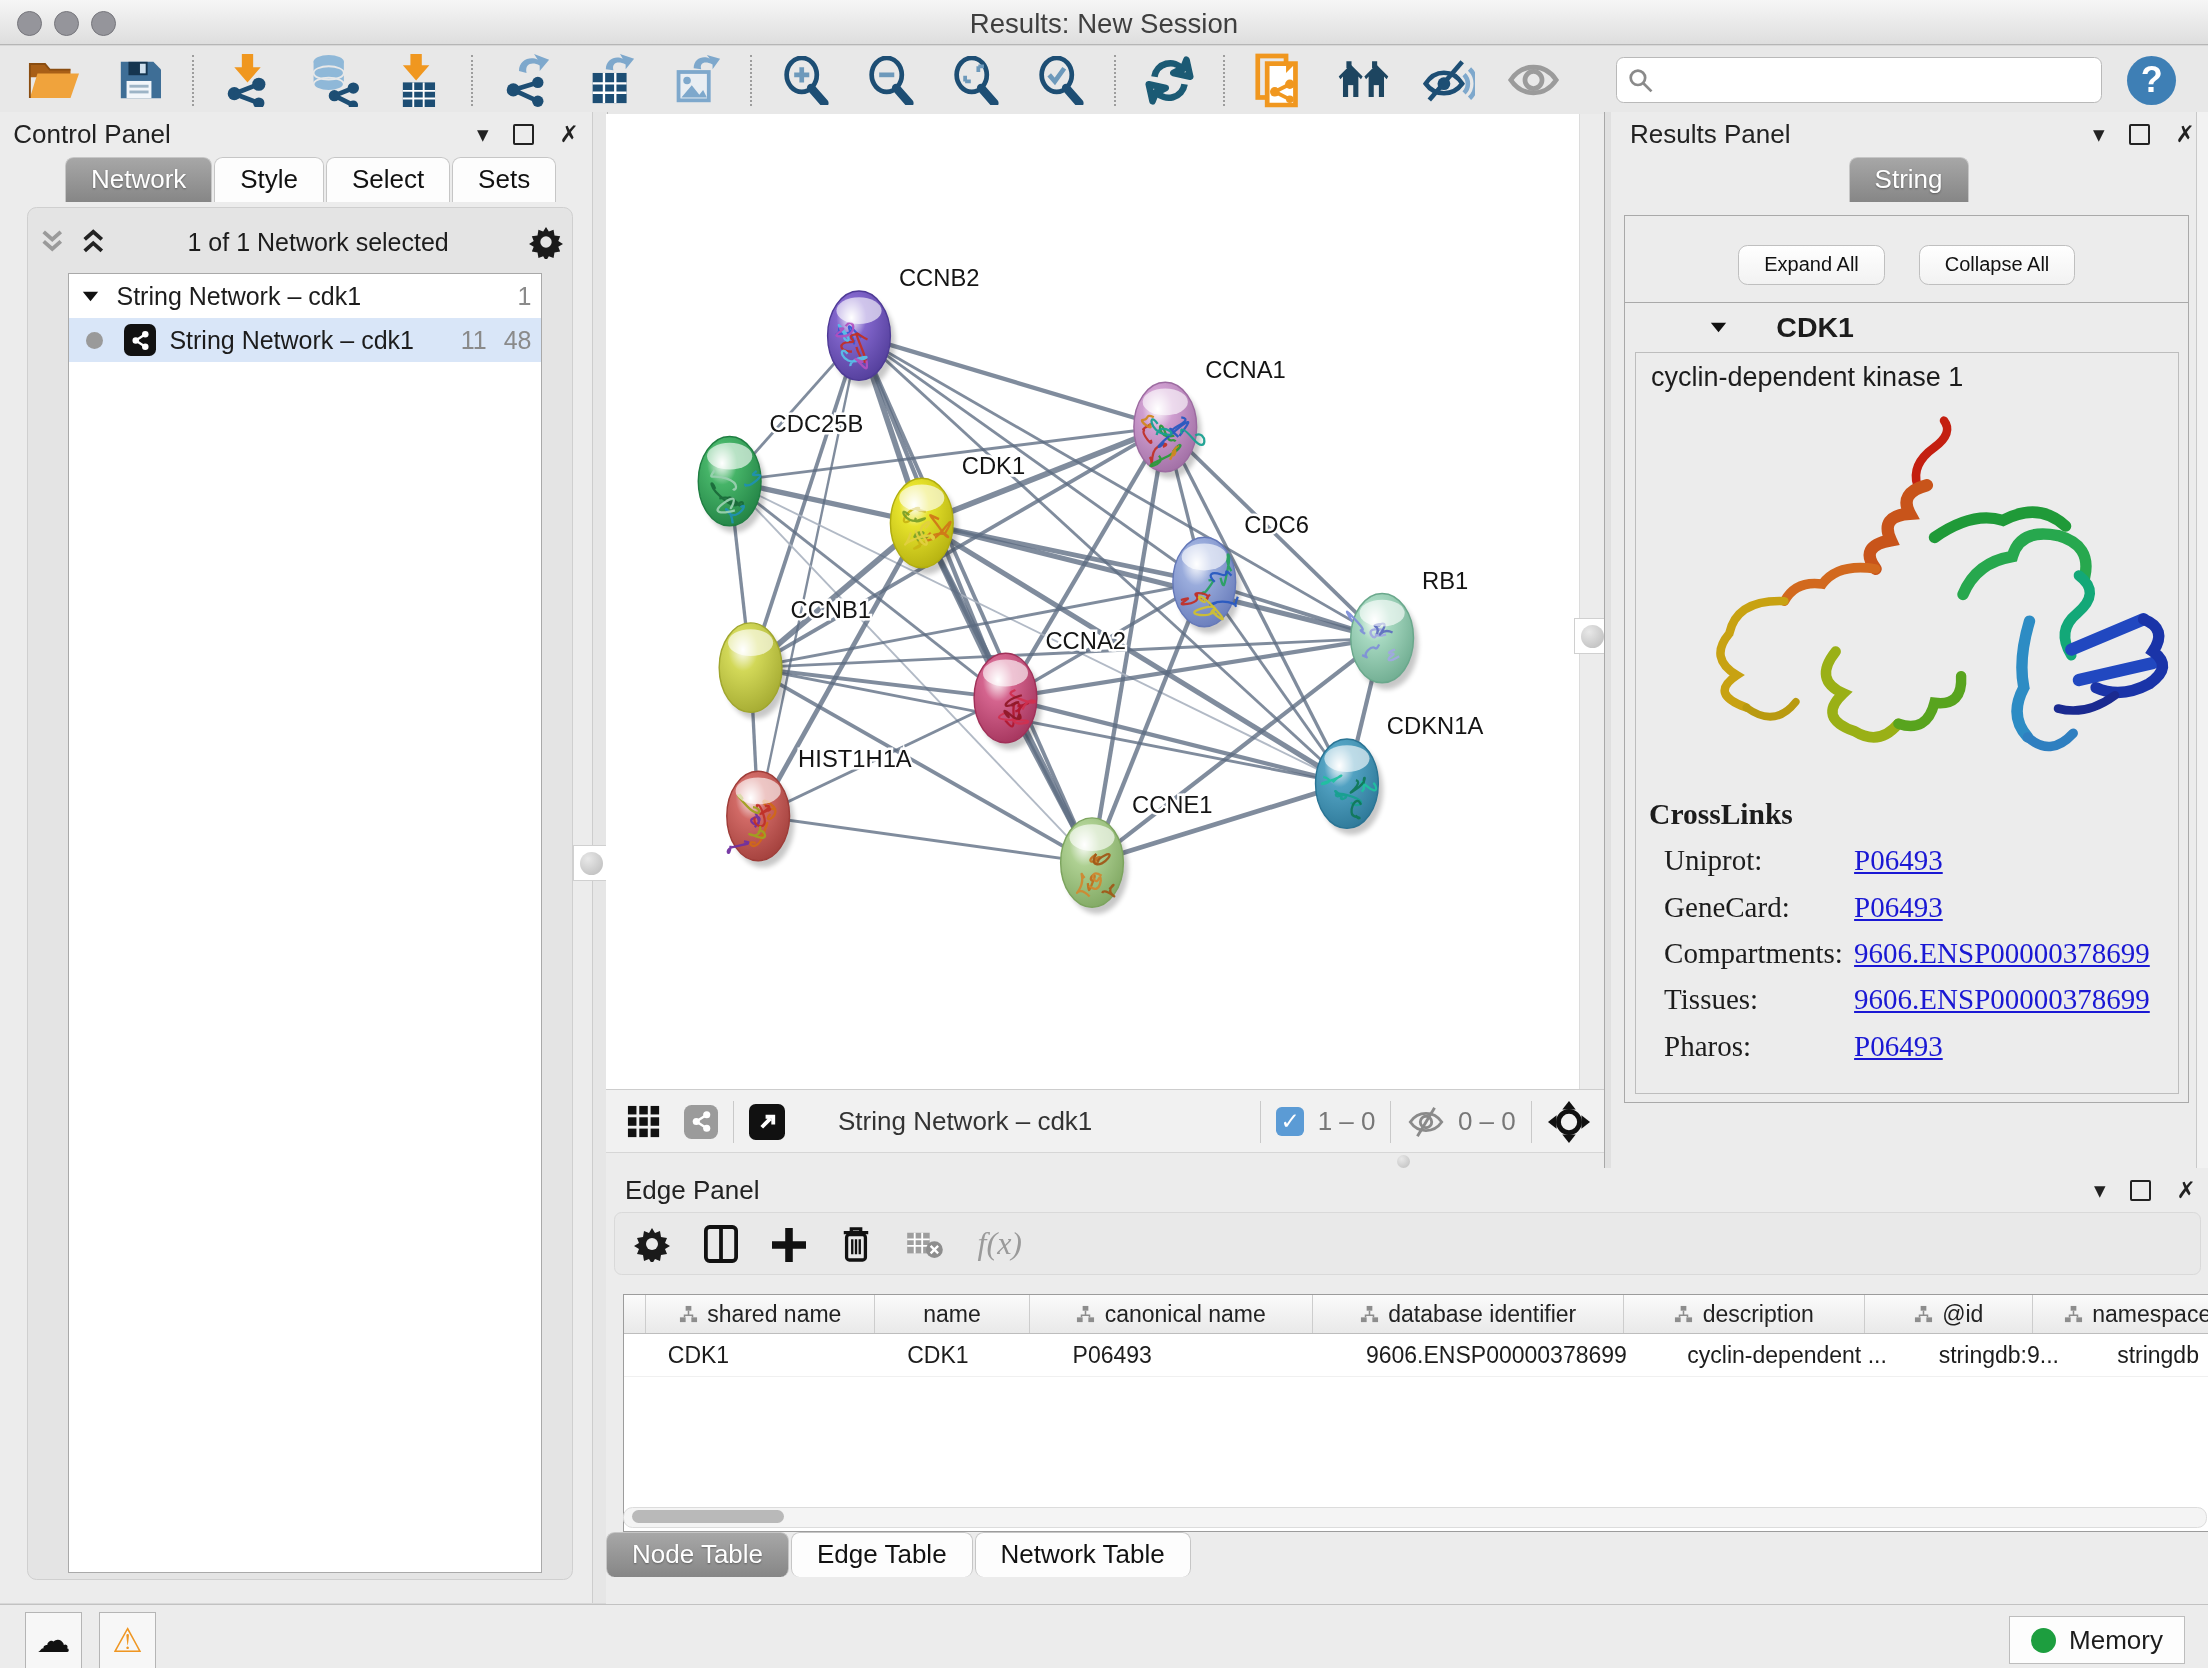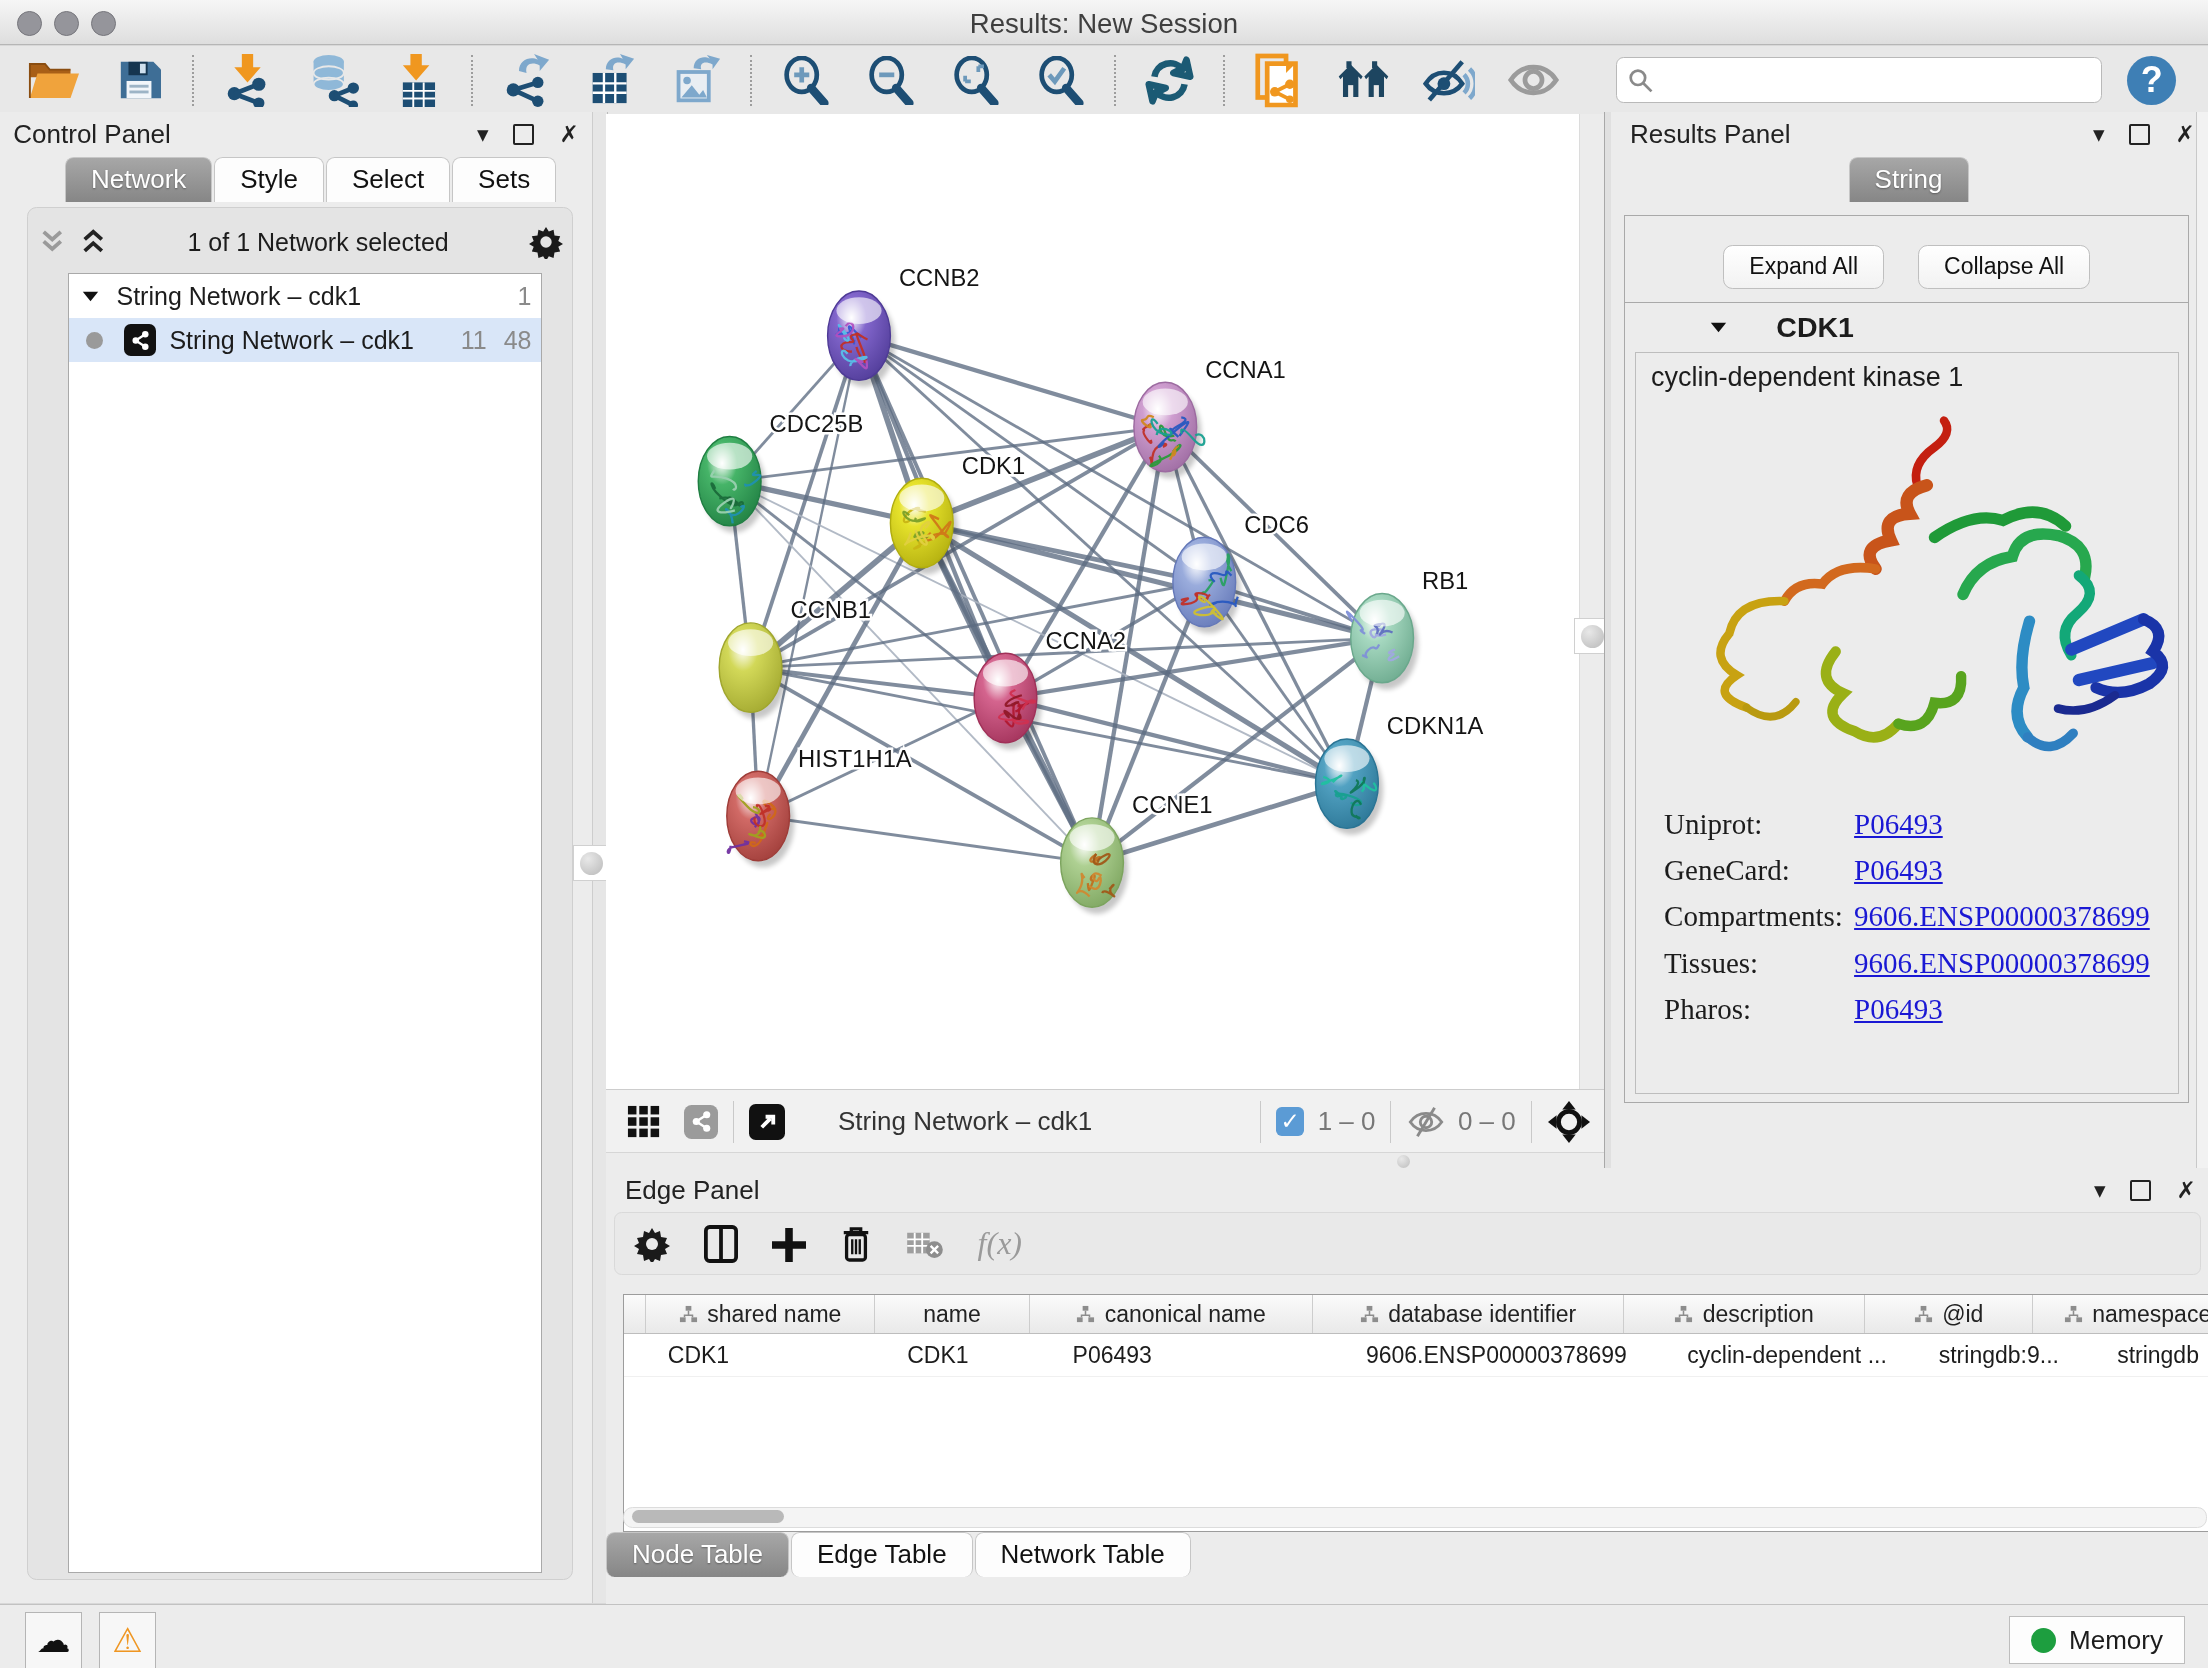--- a/index.html
+++ b/index.html
@@ -64,21 +64,21 @@
     border-top:1.9px solid #cdcdcd;display:flex;align-items:center;font-size:26px;color:#6e6e6e;}
   .nv-sep{width:0;height:42px;border-left:1.9px solid #c9c9c9;margin:0 15px;}
   .checkbox{width:28.5px;height:28.5px;border-radius:5.7px;background:#5b9bd5;color:#fff;
     font-size:23px;display:flex;align-items:center;justify-content:center;font-weight:bold;}
   .hsplit{left:606px;top:1152px;width:998px;height:16px;background:#ececec;border-top:1px solid #d6d6d6;}
   
   .results{left:1611px;top:112px;width:597px;height:1056px;background:#ececec;}
   .res-box{position:absolute;left:13.3px;top:103px;width:563px;height:112px;
     border:1.9px solid #a9a9a9;background:#ececec;}
   .btn{background:linear-gradient(#ffffff,#f2f2f2);border:1px solid #bfbfbf;border-radius:9.5px;
-    font-size:23px;padding:7.6px 25px;color:#111;}
+    font-size:20px;padding:7.6px 25px;color:#111;}
   .entry-box{position:absolute;left:13.3px;top:190px;width:563px;height:799px;
     border:1.9px solid #a9a9a9;background:#ececec;}
   .entry-head{height:48px;display:flex;align-items:center;font-size:28.5px;font-weight:bold;}
   .entry-body{position:absolute;left:9.5px;top:49px;right:9.5px;bottom:7.6px;border:1px solid #bdbdbd;
     padding:5.7px 13.3px;overflow:hidden;background:#ececec;}
   .xl-title{font-family:"Liberation Serif","DejaVu Serif",serif;font-size:29.5px;font-weight:bold;margin-top:3.8px;}
   .xl-row{display:flex;font-family:"Liberation Serif","DejaVu Serif",serif;font-size:29px;margin-top:13.3px;}
   .xl-row .lbl{width:190px;padding-left:15px;flex:none;}
   .xl-row a{color:#1a18d4;text-decoration:underline;}
   .res-scroll{position:absolute;right:0;top:0;width:11.4px;height:100%;background:#f2f2f2;border-left:1px solid #c9c9c9;}
@@ -725,20 +725,21 @@
           <path d="M300 150 q40 -28 72 -18 q38 -20 66 6" stroke="#1f9a38" stroke-width="12"></path>
           <path d="M330 210 q14 -34 52 -40 q8 -30 48 -22 q36 10 28 44" stroke="#27a84e" stroke-width="12"></path>
           <path d="M452 190 q24 18 -2 40 q-22 18 -6 44" stroke="#13a878" stroke-width="11"></path>
           <path d="M400 238 q-12 40 -6 70 q-16 30 4 52" stroke="#2d8cc4" stroke-width="12"></path>
           <path d="M398 360 q24 22 48 -4" stroke="#2f7fc0" stroke-width="10"></path>
           <path d="M444 268 l76 -32 M452 300 l78 -18" stroke="#2148c0" stroke-width="13"></path>
           <path d="M520 236 q26 10 10 34 q22 16 -4 34 q-30 16 -56 4" stroke="#1a34a8" stroke-width="12"></path>
           <path d="M430 330 q30 8 60 -14" stroke="#1a2a90" stroke-width="9"></path>
         </g>
       </svg>
+      <div class="xl-title">CrossLinks</div>
       <div id="xlinks">
           <div class="xl-row">
             <span class="lbl">Uniprot:</span>
             <a href="#">P06493</a>
           </div>
           <div class="xl-row">
             <span class="lbl">GeneCard:</span>
             <a href="#">P06493</a>
           </div>
           <div class="xl-row">

